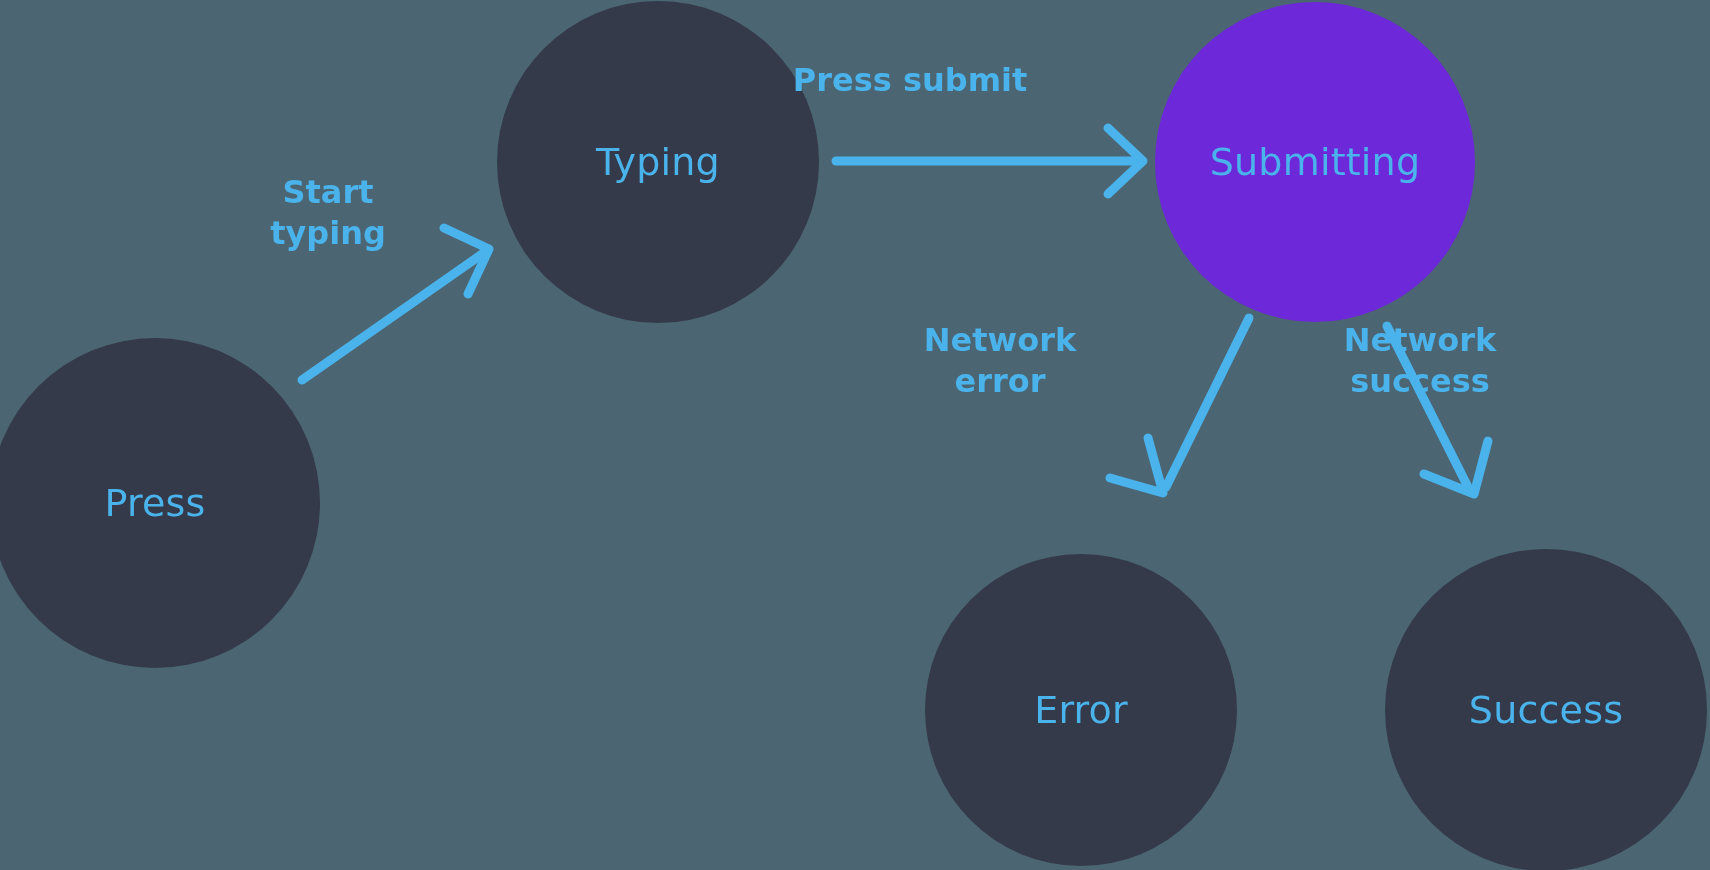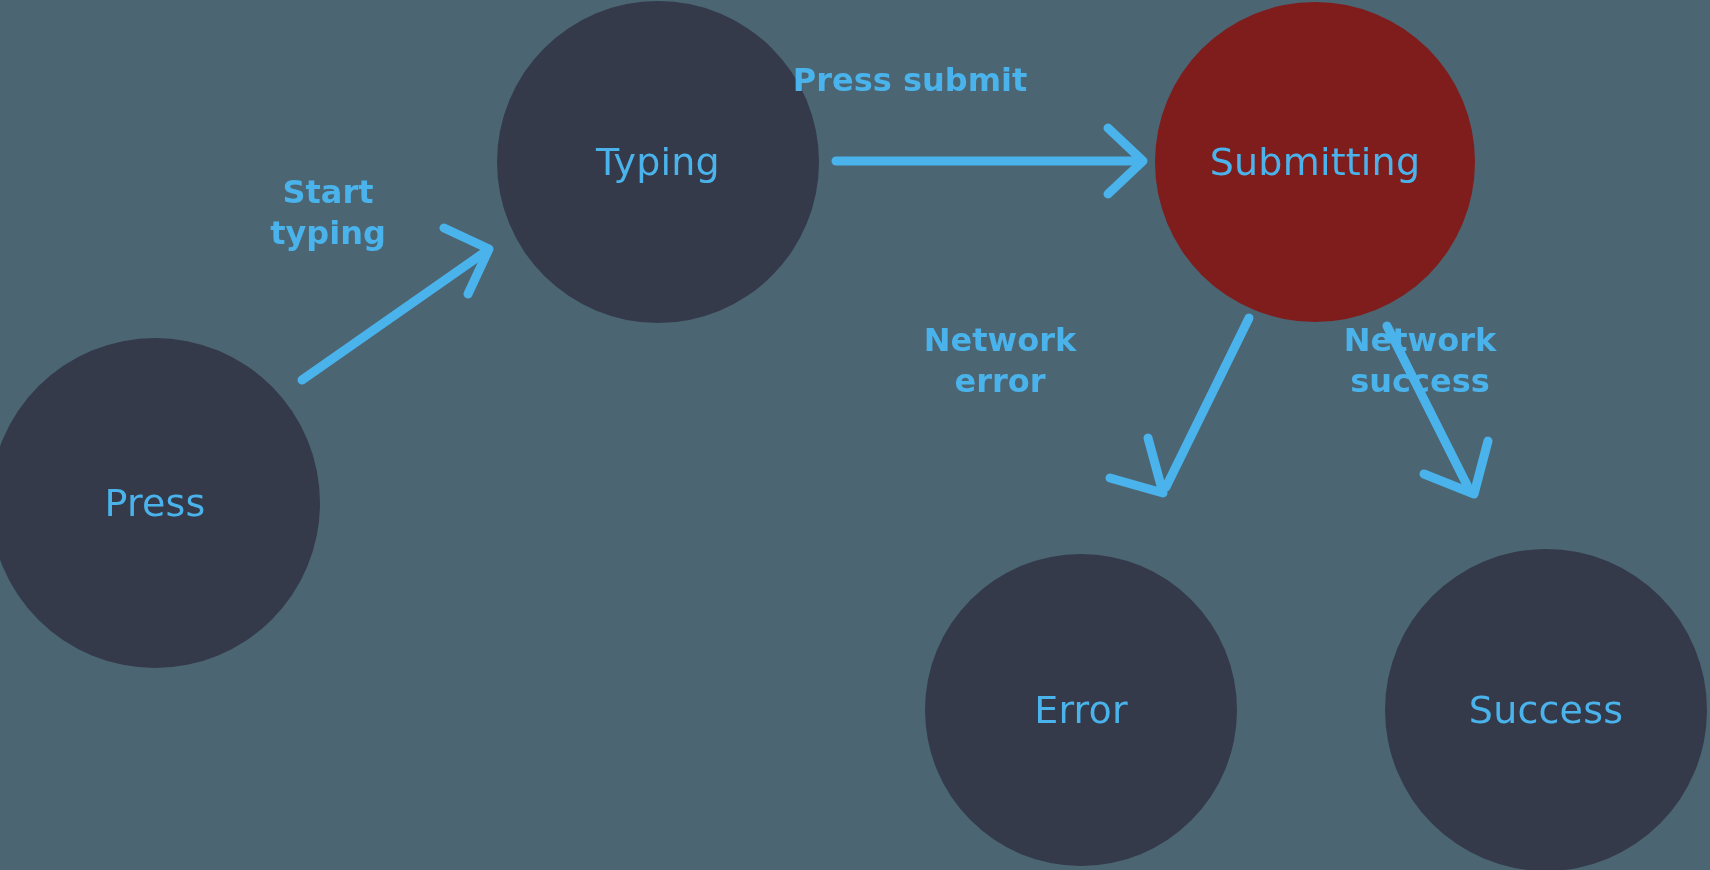--- a/index.html
+++ b/index.html
@@ -70,21 +70,21 @@
   </svg>
 
   <div class="node" style="left: -10px; top: 338px; width: 330px; height: 330px; background: rgb(52, 58, 73);">
     <span class="node-label" style="color: rgb(74, 179, 235);">Press</span>
   </div>
 
   <div class="node" style="left: 497px; top: 1px; width: 322px; height: 322px; background: rgb(52, 58, 73);">
     <span class="node-label" style="color: rgb(74, 179, 235);">Typing</span>
   </div>
 
-  <div class="node" style="left: 1155px; top: 2px; width: 320px; height: 320px; background: #7f1d1d;">
+  <div class="node" style="left: 1155px; top: 2px; width: 320px; height: 320px; background: #6d28d9;">
     <span class="node-label" style="color: rgb(74, 179, 235);">Submitting</span>
   </div>
 
   <div class="node" style="left: 925px; top: 554px; width: 312px; height: 312px; background: rgb(52, 58, 73);">
     <span class="node-label" style="color: rgb(74, 179, 235);">Error</span>
   </div>
 
   <div class="node" style="left: 1385px; top: 549px; width: 322px; height: 322px; background: rgb(52, 58, 73);">
     <span class="node-label" style="color: rgb(74, 179, 235);">Success</span>
   </div>

